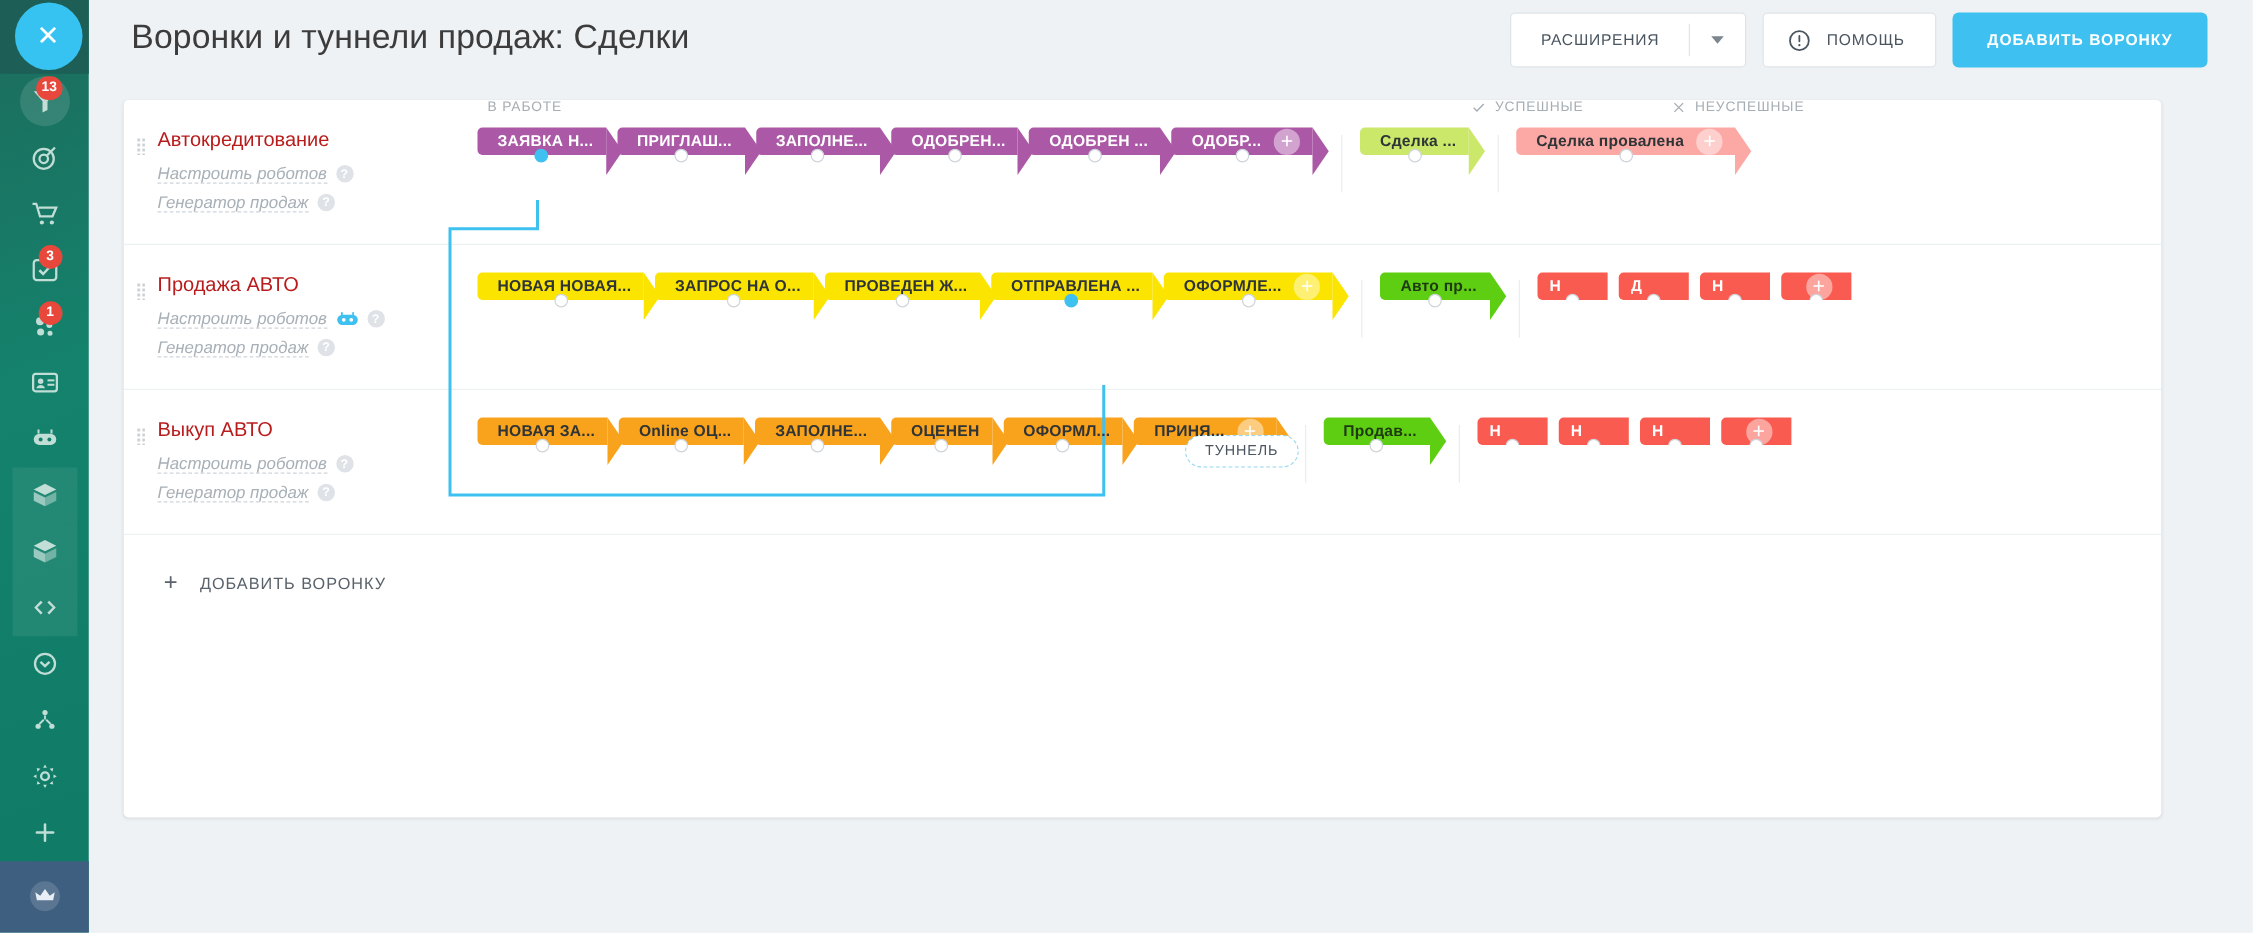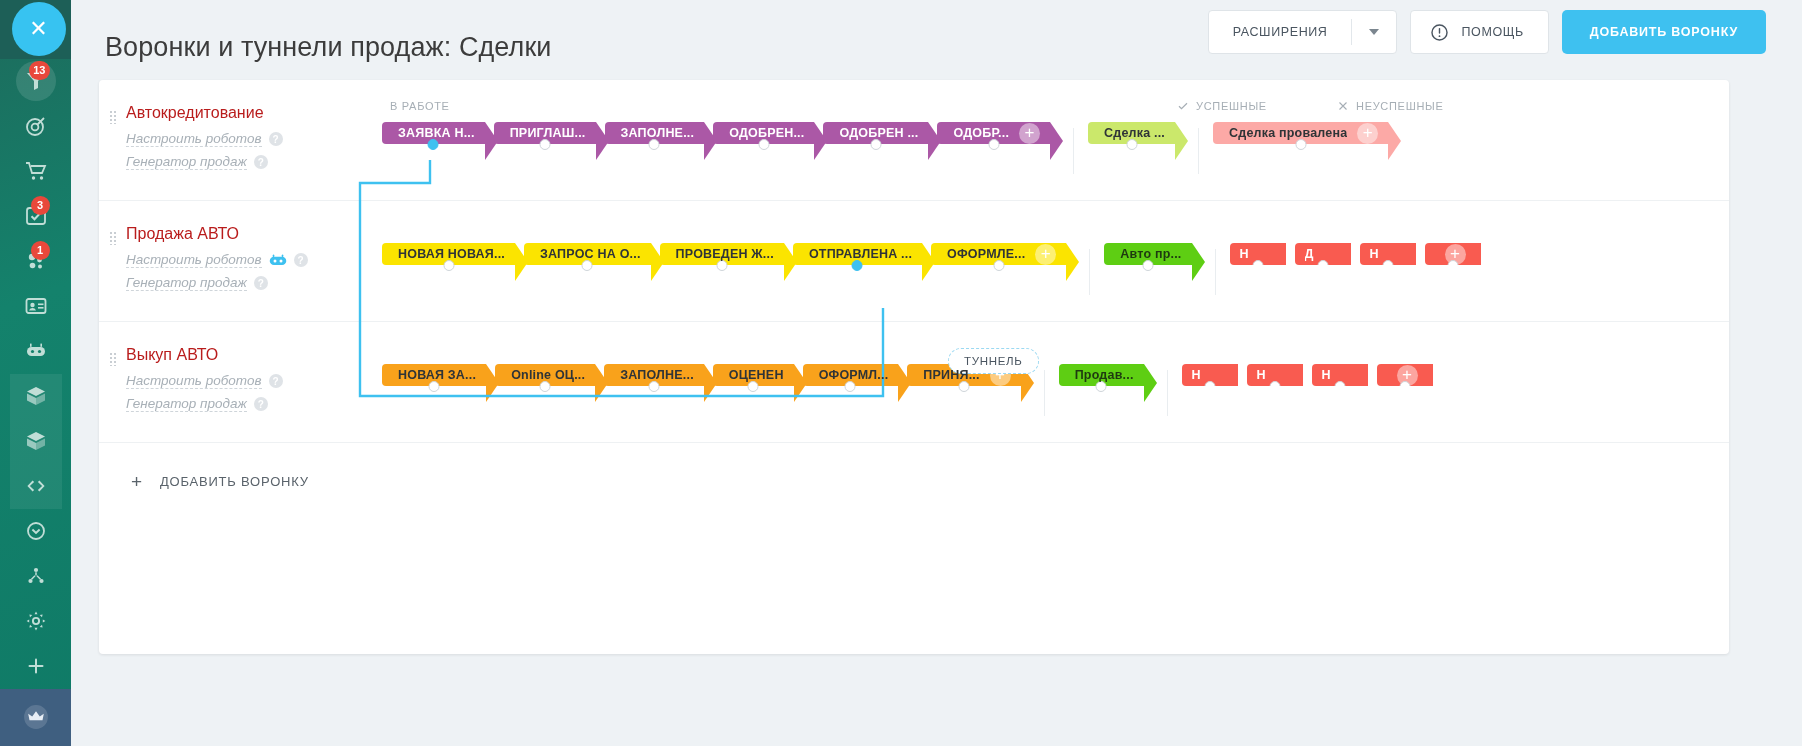--- a/index.html
+++ b/index.html
@@ -50,21 +50,21 @@
     width: 71px; height: 58px; background: #3f5f80;
     display: flex; align-items: center; justify-content: center;
   }
   .rail-bottom svg { width: 26px; height: 26px; fill: #e8eef5; }
 
   
   .header {
     position: absolute; left: 71px; top: 0; right: 0; height: 66px;
   }
   .page-title {
-    position: absolute; left: 34px; top: 32px;
+    position: absolute; left: 34px; top: 14px;
     font-size: 27px; color: #3c3c3c; font-weight: 400;
     letter-spacing: .1px;
   }
   .hdr-right { position: absolute; right: 36px; top: 10px; display: flex; align-items: center; gap: 13px; }
   .btn-split {
     display: flex; align-items: stretch; height: 44px;
     border: 1px solid #dfe4e8; border-radius: 4px; background: #fff;
   }
   .btn-split .lbl {
     display: flex; align-items: center; padding: 0 24px;
@@ -113,21 +113,21 @@
     border-bottom: 1px dashed transparent; width: fit-content;
   }
   .fn-link .txt { border-bottom: 1px dashed #cfd5da; font-style: italic; }
   .qmark {
     width: 14px; height: 14px; border-radius: 50%;
     background: #dfe3e7; color: #fff; font-size: 10px;
     display: flex; align-items: center; justify-content: center; font-weight: 700;
   }
   .robot-ic { width: 18px; height: 13px; }
 
-  .fn-body { flex: 1 1 auto; position: relative; padding-top: 20px; }
+  .fn-body { flex: 1 1 auto; position: relative; }
   .col-heads { position: relative; height: 22px; }
   .col-head {
     position: absolute; font-size: 11px; letter-spacing: .7px;
     color: #a6aeb5; display: flex; align-items: center; gap: 7px;
   }
   .col-head svg { width: 12px; height: 12px; }
 
   .stages { display: flex; align-items: flex-start; padding-bottom: 26px; }
   .seg { display: flex; align-items: flex-start; }
   .vsep { width: 1px; align-self: stretch; background: #e9edf0; margin: 6px 14px 0 14px; height: 46px; }

